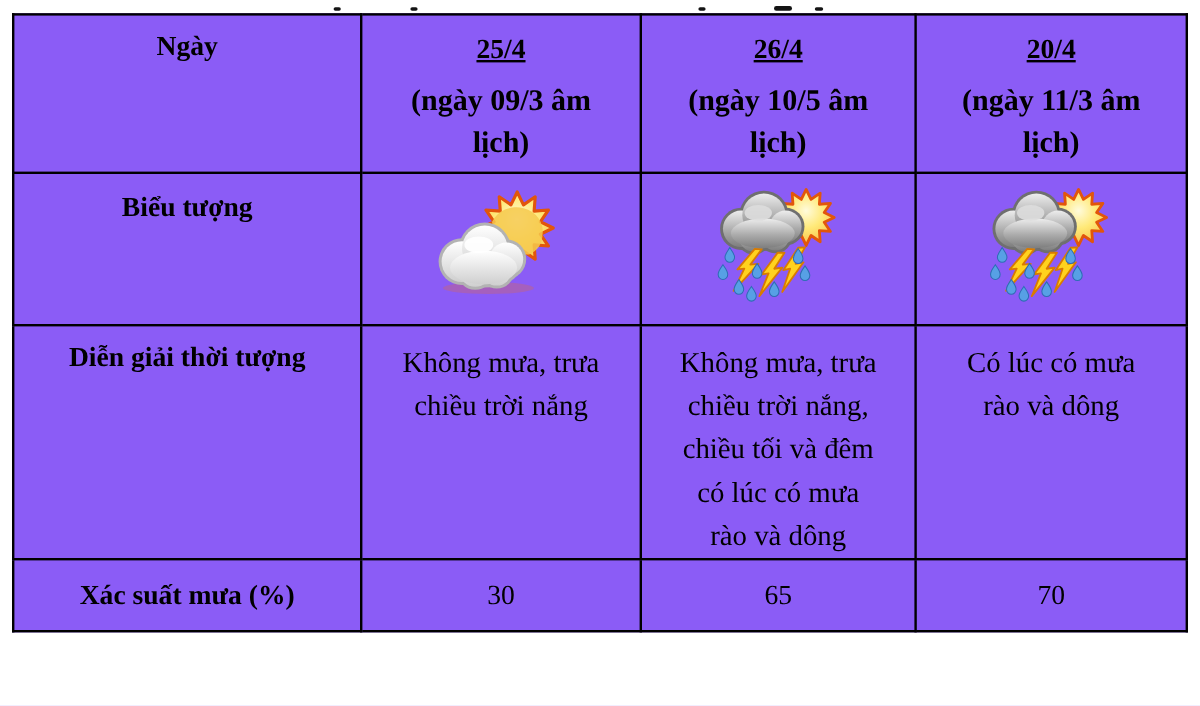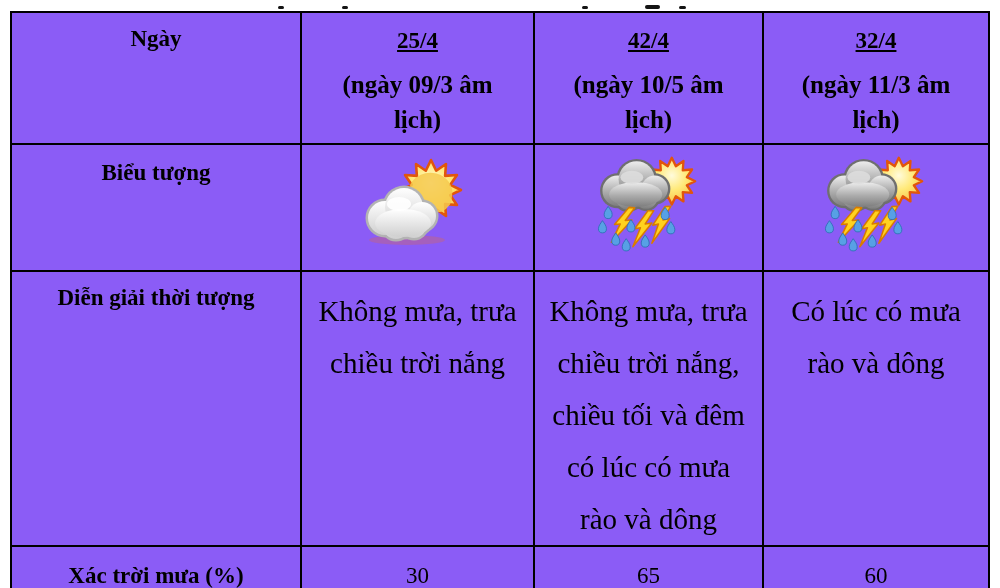--- a/index.html
+++ b/index.html
@@ -13,21 +13,21 @@
   tr.r-day{height:132px;}tr.r-icon{height:127px;}tr.r-desc{height:193px;}
   tr.r-rain{height:60px;}tr.r-temp{height:57px;}
   .label-cell{font-weight:bold;font-size:23px;}
   tr.r-day td,tr.r-desc td{vertical-align:top;padding-top:13px;}
   tr.r-icon td{vertical-align:top;}
   tr.r-icon .label-cell{padding-top:15px;}
   tr.r-icon .icon-cell{padding-top:7px;}
   tr.r-rain td,tr.r-temp td{vertical-align:middle;}
   .date-line{font-weight:bold;font-size:23px;line-height:30px;text-decoration:underline;}
   .lunar-line{font-weight:bold;font-size:25px;line-height:35px;margin-top:11px;white-space:pre-line;}
-  .desc-cell{font-size:29px;line-height:52px;white-space:pre-line;padding-left:10px;padding-right:10px;}
+  .desc-cell{font-size:24px;line-height:36px;white-space:pre-line;padding-left:10px;padding-right:10px;}
   .value-cell{font-size:23px;font-family:Liberation Serif, serif;}
   sup.deg{font-size:0.62em;vertical-align:super;line-height:0;}
   .defs-svg{position:absolute;width:0;height:0;}
 </style>
 </head>
 <body>
 
 <div class="page">
 
   <div class="artifact" style="left:278px;top:6px;width:6px;"></div>
@@ -68,26 +68,26 @@
 
     <tbody>
         <tr class="r-day">
       <td class="label-cell">Ngày</td>
       <td>
         <div class="date-line">25/4</div>
         <div class="lunar-line">(ngày 09/3 âm
 lịch)</div>
       </td>
       <td>
-        <div class="date-line">42/4</div>
+        <div class="date-line">26/4</div>
         <div class="lunar-line">(ngày 10/5 âm
 lịch)</div>
       </td>
       <td>
-        <div class="date-line">32/4</div>
+        <div class="date-line">20/4</div>
         <div class="lunar-line">(ngày 11/3 âm
 lịch)</div>
       </td>
     </tr>
 
     <tr class="r-icon">
       <td class="label-cell">Biểu tượng</td>
       <td class="icon-cell"><svg width="125" height="100" viewBox="0 0 125 100">
       <use href="#star12" transform="translate(76,38)" fill="url(#g-sun)" stroke="#E2560B" stroke-width="2.6" stroke-linejoin="round"></use>
       <path d="M55,33 A22,20 0 0,1 97,44 A24,18 0 0,1 86,60 L60,60 Z" fill="#F6C94E" opacity="0.85"></path>
@@ -189,21 +189,21 @@
       <td class="desc-cell">Không mưa, trưa
 chiều trời nắng,
 chiều tối và đêm
 có lúc có mưa
 rào và dông</td>
       <td class="desc-cell">Có lúc có mưa
 rào và dông</td>
     </tr>
 
     <tr class="r-rain">
-      <td class="label-cell">Xác trời mưa (%)</td>
+      <td class="label-cell">Xác suất mưa (%)</td>
       <td class="value-cell">30</td>
       <td class="value-cell">65</td>
-      <td class="value-cell">60</td>
+      <td class="value-cell">70</td>
     </tr>
 
   </tbody>
     </table>
 </div>
 
 </body></html>

